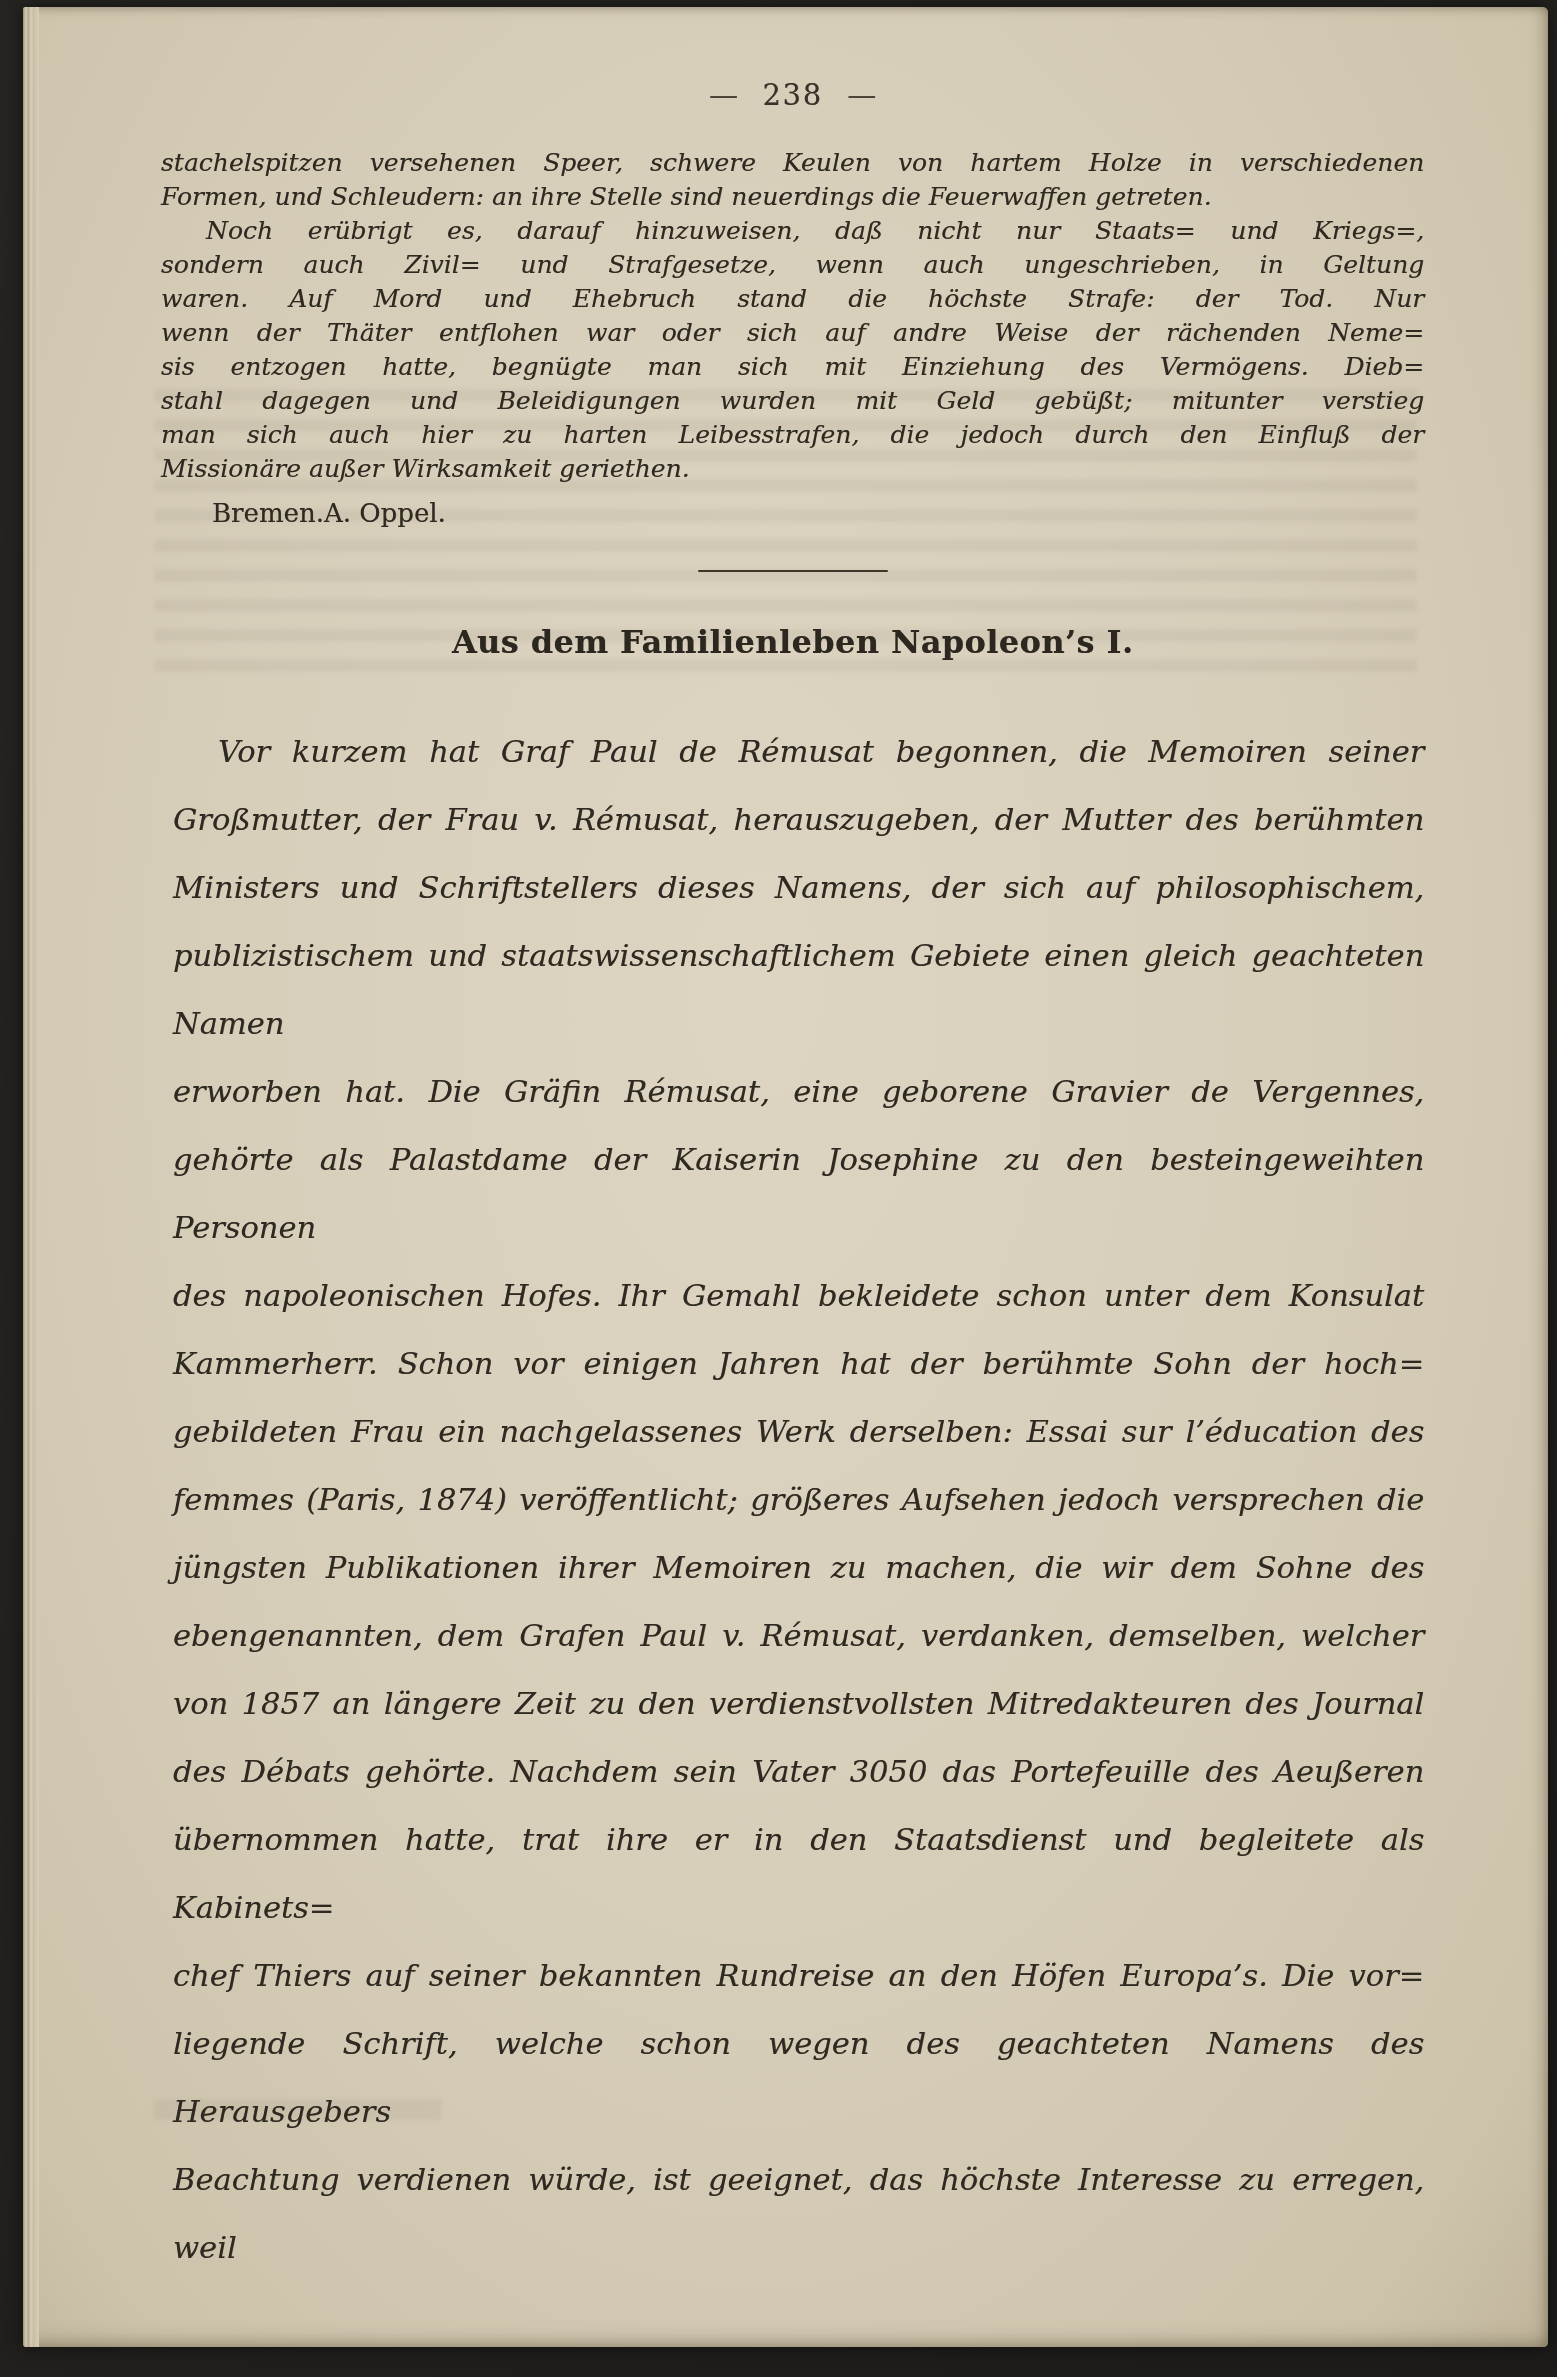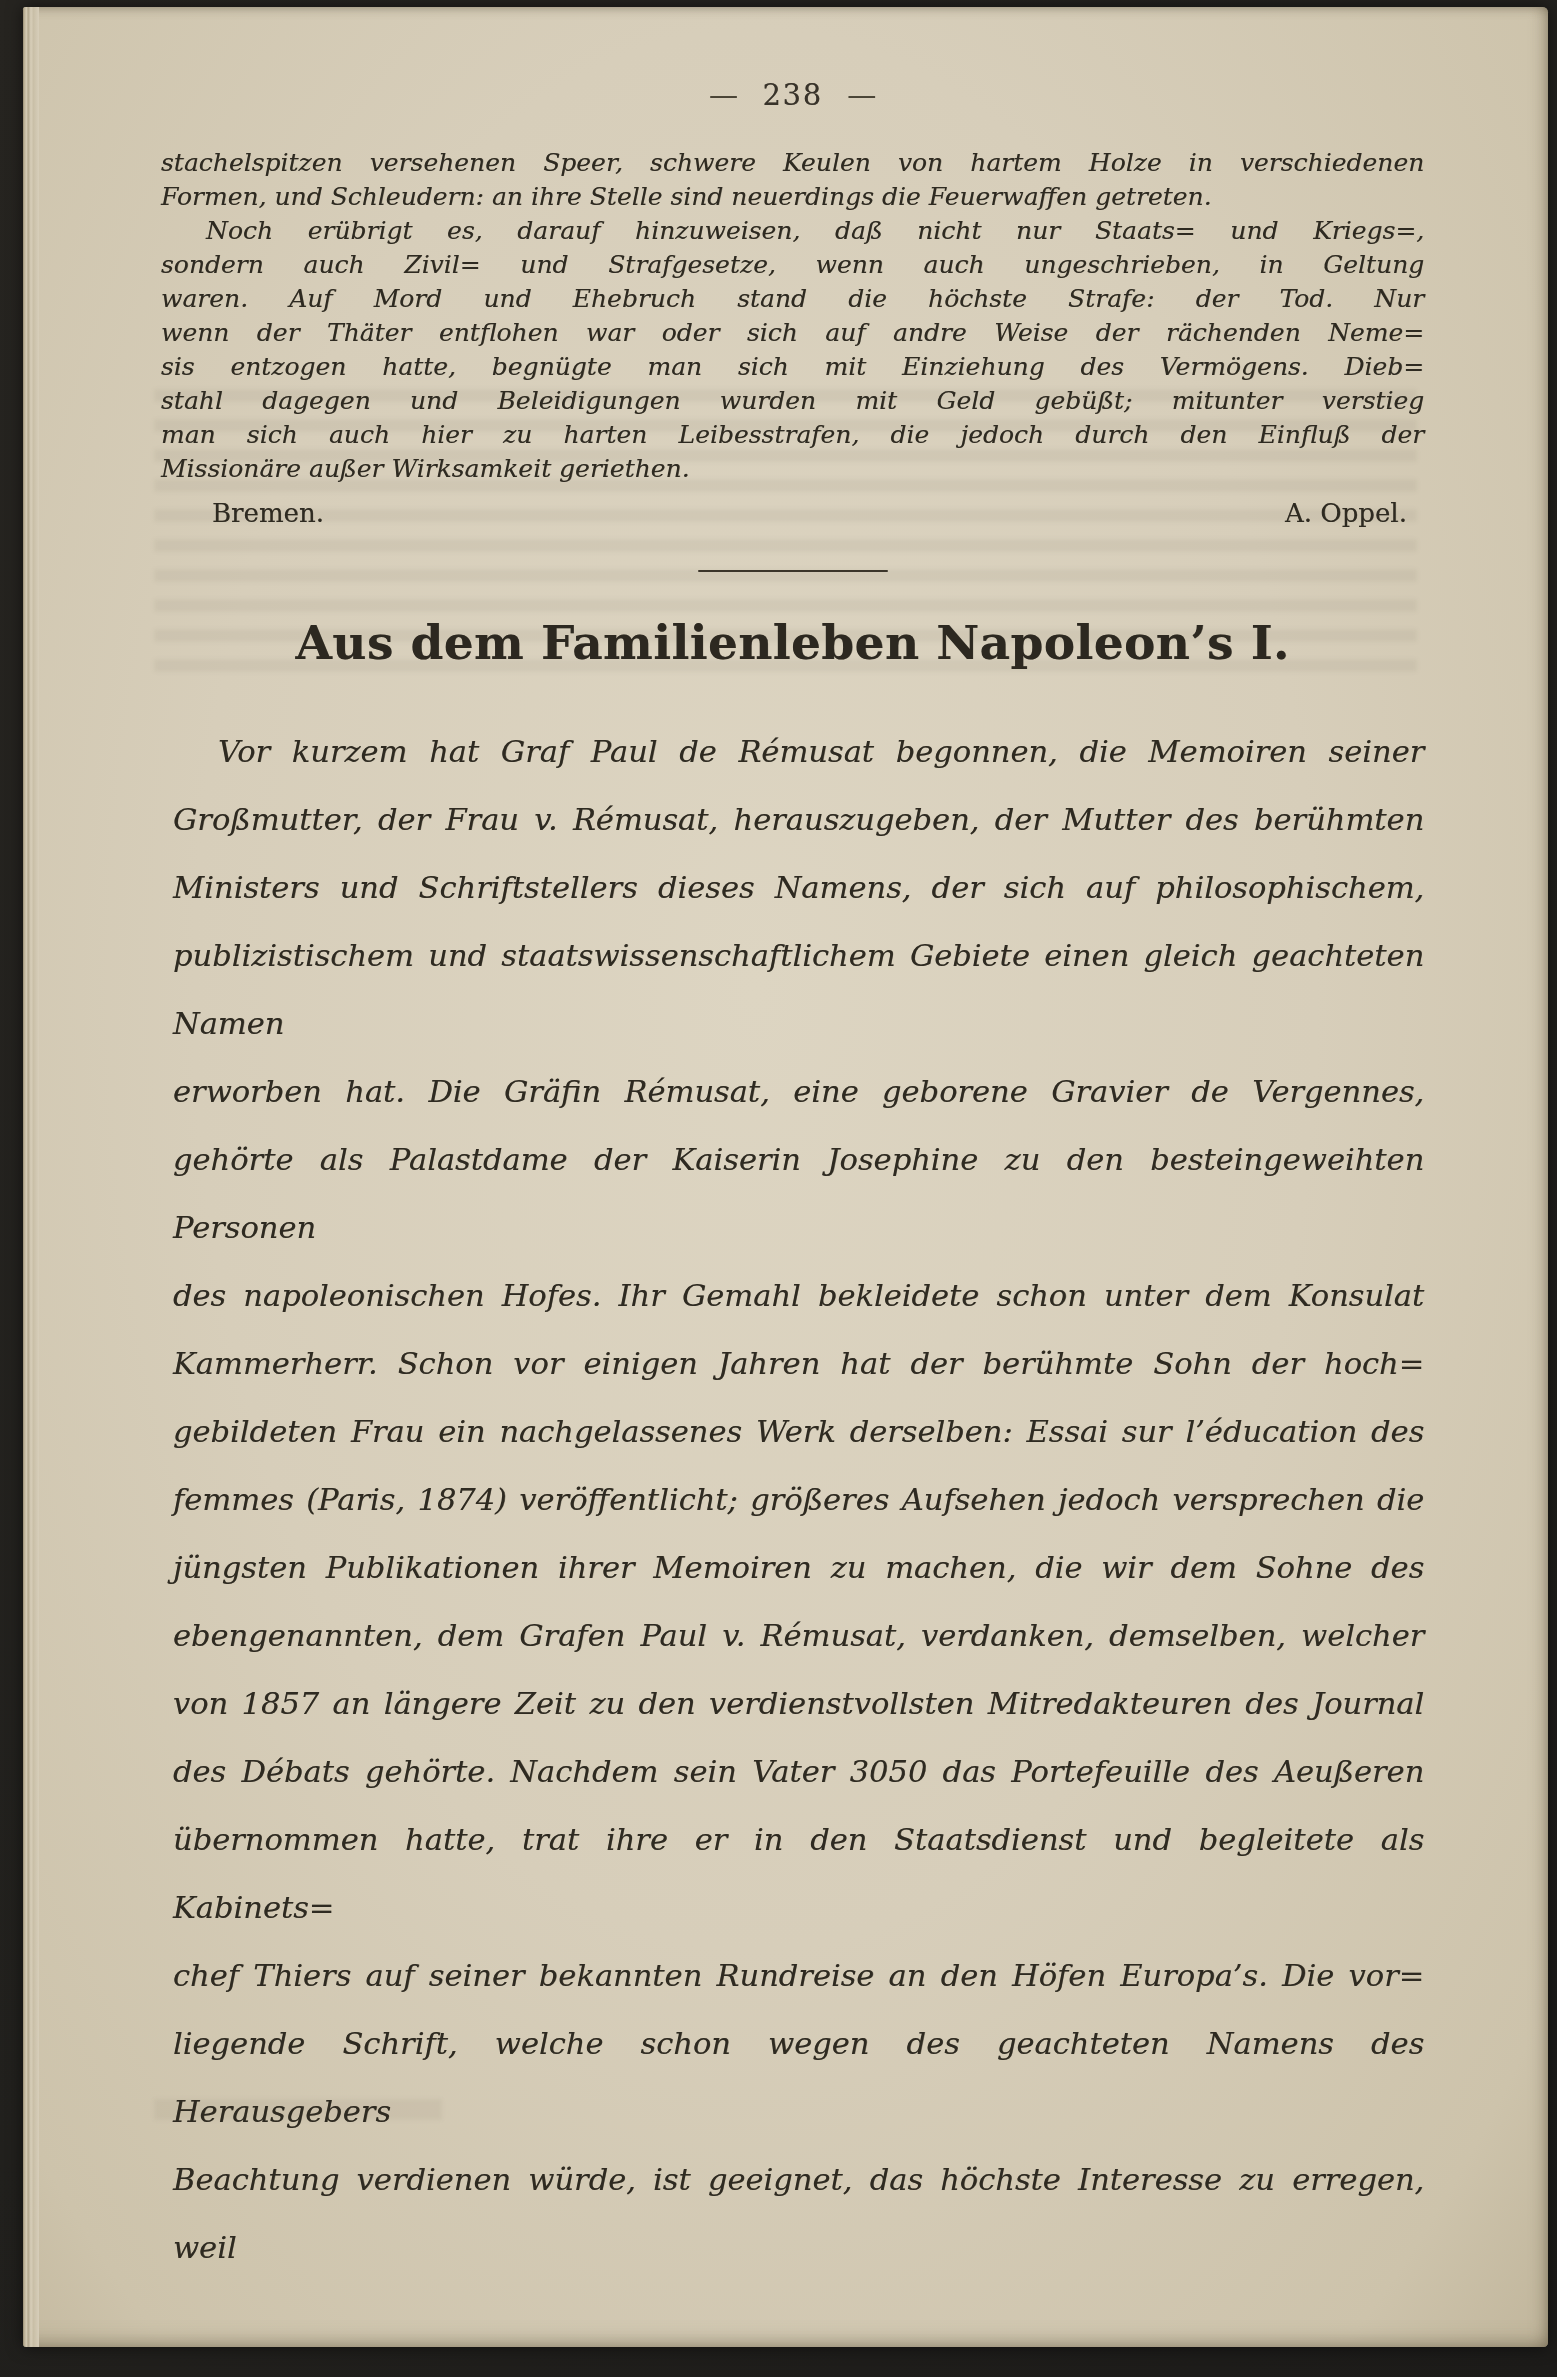--- a/index.html
+++ b/index.html
@@ -104,38 +104,38 @@
     text-align: justify;
     text-align-last: justify;
     white-space: normal;
     font-style: italic;
   }
   .para.flush-last .line:last-child { text-align-last: left; }
   .para.indent-first .line:first-child { text-indent: 45px; }
 
   .sig-row {
     display: flex;
-    justify-content: space-between;
+    justify-content: flex-start;
     align-items: baseline;
     padding: 8.7px 17.4px 0 51px;
     font-size: 26px;
     line-height: 37px;
   }
 
   .divider {
     width: 190px;
     height: 2.6px;
     background: #3b352a;
     border-radius: 1.7px;
     margin: 38px auto 0 auto;
   }
 
   .title {
     margin: 40px 0 0 0;
-    font-size: 47px;
+    font-size: 32px;
     line-height: 61px;
     font-weight: bold;
     text-align: center;
     letter-spacing: 0.4px;
     color: #2c2820;
   }
 
   .para.body {
     margin-top: 45px;
     font-size: 30.5px;

